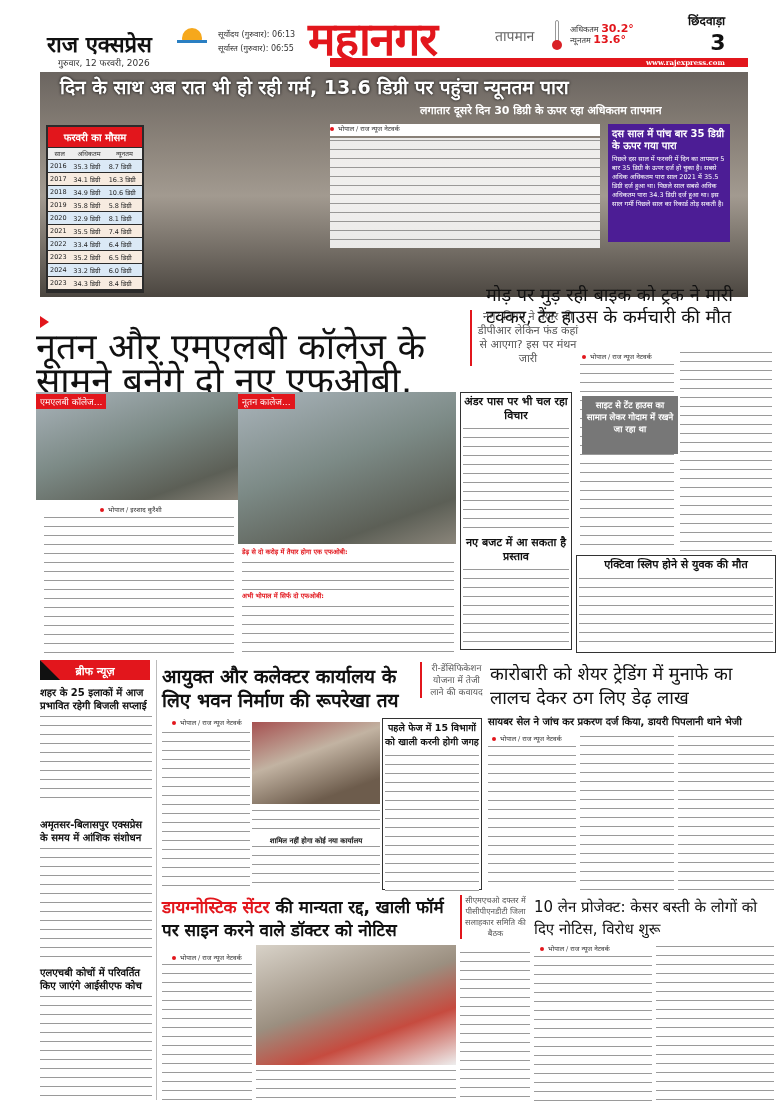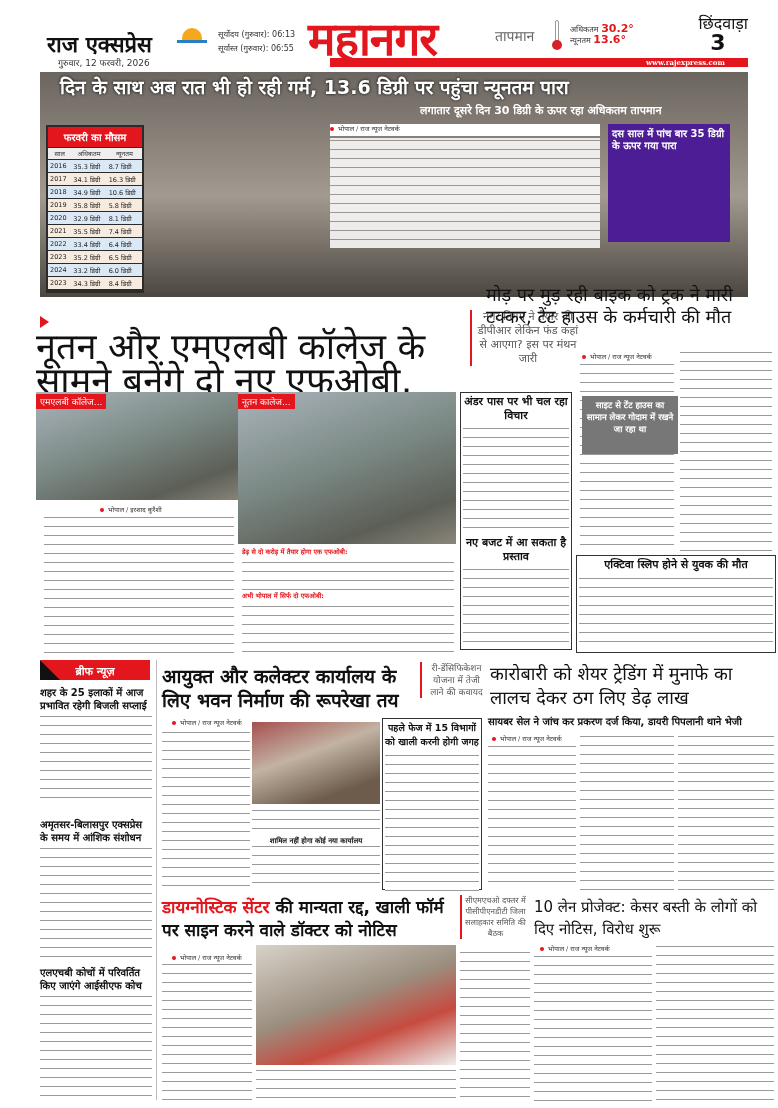--- a/index.html
+++ b/index.html
@@ -12,21 +12,21 @@
 .sun .disc{position:absolute;left:7px;top:6px;width:20px;height:20px;border-radius:50%;background:#f6a81c;clip-path:inset(0 0 40% 0)}
 .sun .wave{position:absolute;left:2px;top:18px;width:30px;height:3px;background:#2a7fc2}
 .suntimes{left:218px;top:28px;font-size:8px;line-height:14px;color:#333}
 .brand{left:308px;top:6px;font-size:46px;font-weight:bold;color:#e2161c;font-family:"DejaVu Serif",serif;letter-spacing:-1px}
 .temp-label{left:495px;top:26px;font-size:14px;color:#666}
 .thermo{left:552px;top:20px;width:10px;height:30px}
 .thermo .tube{position:absolute;left:3px;top:0;width:4px;height:22px;border:1px solid #999;border-radius:3px;background:#fff}
 .thermo .bulb{position:absolute;left:0;top:20px;width:10px;height:10px;border-radius:50%;background:#d92026}
 .temps{left:570px;top:24px;font-size:8px;line-height:10px;color:#333}
 .temps b{color:#e2161c;font-size:11px}
-.city{left:688px;top:12px;font-size:16px;font-weight:normal;color:#111;text-align:right;width:60px}
+.city{left:688px;top:12px;font-size:12px;font-weight:bold;color:#111;text-align:left;width:60px}
 .pageno{left:688px;top:30px;font-size:22px;font-weight:bold;color:#111;text-align:center;width:60px}
 .redbar{left:330px;top:58px;width:418px;height:9px;background:#e2161c}
 .url{left:646px;top:58px;font-size:7px;color:#fff;font-weight:bold;font-family:"DejaVu Serif",serif}
 .hero{left:40px;top:72px;width:708px;height:225px;background:linear-gradient(180deg,#6b6560 0%,#8a8279 30%,#a29a90 55%,#4b4640 100%)}
 .hero-title{left:60px;top:74px;font-size:19px;font-weight:bold;color:#111;white-space:nowrap}
 .hero-sub{left:420px;top:102px;font-size:11px;font-weight:bold;color:#111}
 .weather-box{left:46px;top:125px;width:98px;height:168px;background:#2b2b2b;padding:2px}
 .weather-box .head{background:#e2161c;color:#fff;font-size:10px;font-weight:bold;text-align:center;padding:3px 0}
 .weather-box table{width:100%;border-collapse:separate;border-spacing:0 1px;font-size:6.5px}
 .weather-box th{color:#333;background:#eee;font-weight:normal;padding:1px}
@@ -155,20 +155,21 @@
   </table>
 </div>
 
 <div class="abs" style="left:330px;top:124px;width:270px;height:12px;background:#fff">
   <div class="byline"><span class="dot"></span><span>भोपाल / राज न्यूज नेटवर्क</span></div>
 </div>
 <div class="abs col-text" style="left:330px;top:138px;width:270px;height:110px;opacity:.85"></div>
 
 <div class="abs blue-box">
   <div class="bh">दस साल में पांच बार 35 डिग्री के ऊपर गया पारा</div>
+  <div class="bt">पिछले दस साल में फरवरी में दिन का तापमान 5 बार 35 डिग्री के ऊपर दर्ज हो चुका है। सबसे अधिक अधिकतम पारा साल 2021 में 35.5 डिग्री दर्ज हुआ था। पिछले साल सबसे अधिक अधिकतम पारा 34.3 डिग्री दर्ज हुआ था। इस साल गर्मी पिछले साल का रिकार्ड तोड़ सकती है।</div>
 </div>
 
 <div class="abs kicker"><span class="arr"></span></div>
 <div class="abs big-head">नूतन और एमएलबी कॉलेज के सामने बनेंगे दो नए एफओबी, मिली स्वीकृति</div>
 <div class="abs side-quote" style="border-left:2px solid #e2161c;padding-left:4px">नगर निगम ने तैयार की डीपीआर लेकिन फंड कहां से आएगा? इस पर मंथन जारी</div>
 
 <div class="abs photo" style="left:36px;top:392px;width:208px;height:108px">
     <span class="photo-tag">एमएलबी कॉलेज...</span>
   </div>
 <div class="abs photo" style="left:238px;top:392px;width:218px;height:152px">

